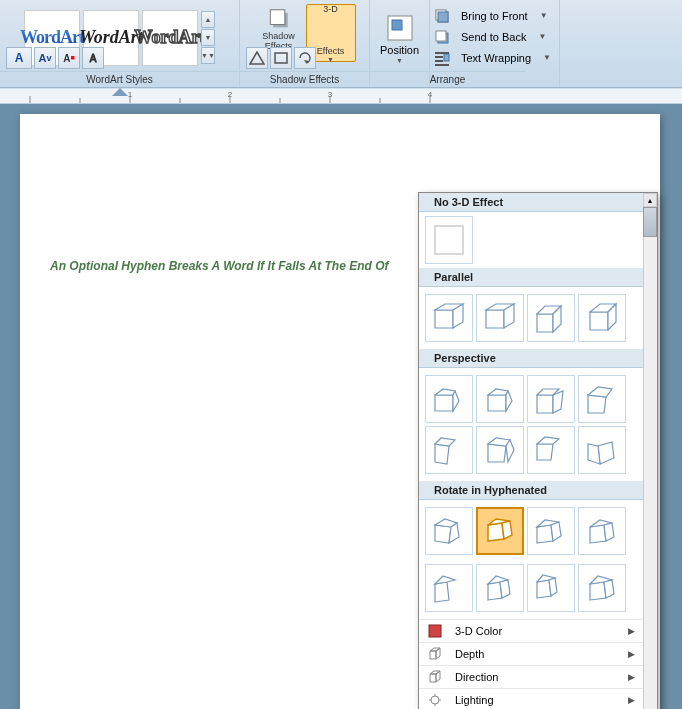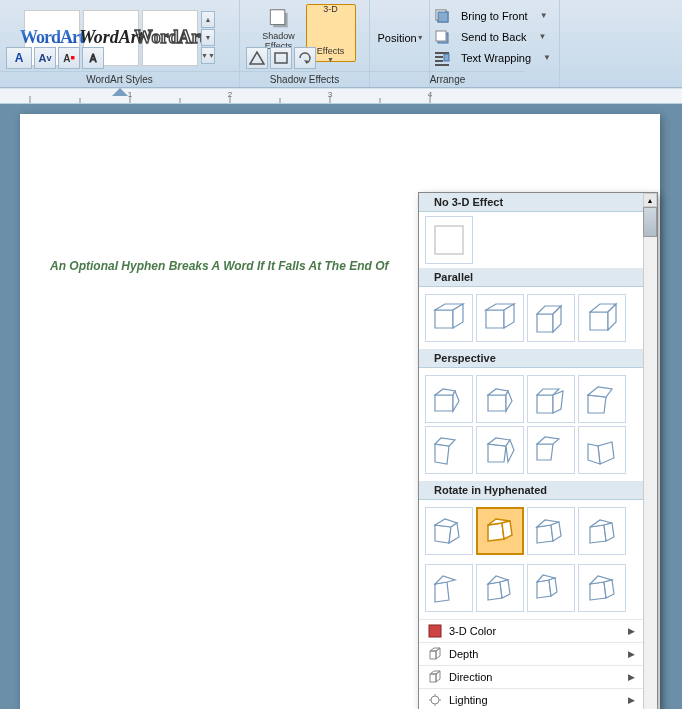--- a/index.html
+++ b/index.html
@@ -278,21 +278,21 @@
       display: flex;
       align-items: center;
       justify-content: center;
     }
 
     .menu-item-row {
       display: flex;
       flex-direction: row;
       align-items: center;
       padding: 3px 8px;
-      gap: 6px;
+      gap: 12px;
       cursor: pointer;
       font-size: 11px;
       border-top: 1px solid #e8e8e8;
     }
 
     .menu-item-icon {
       width: 16px;
       height: 16px;
       display: flex;
       align-items: center;
@@ -304,20 +304,21 @@
     }
 
     .menu-item-arrow {
       font-size: 9px;
       color: #555;
     }
 
     
     .position-btn-large {
       display: flex;
+      flex-direction: column;
       align-items: center;
       justify-content: space-between;
       width: 50px;
       height: 58px;
       cursor: pointer;
       border: 1px solid transparent;
       border-radius: 2px;
       padding: 2px;
     }
 

